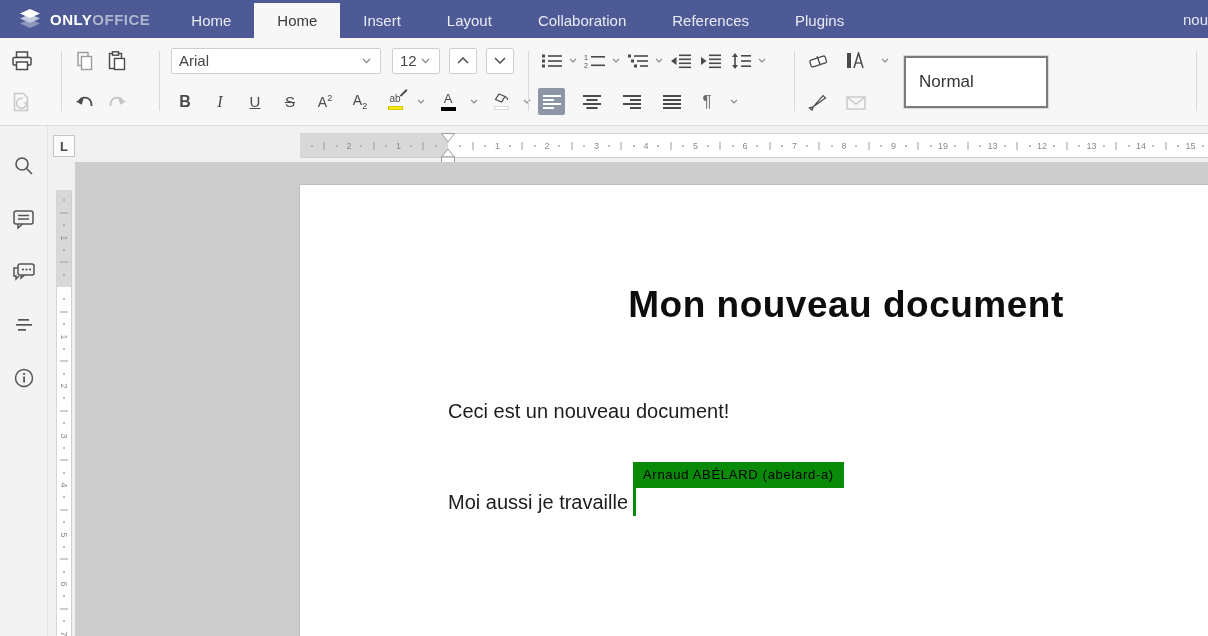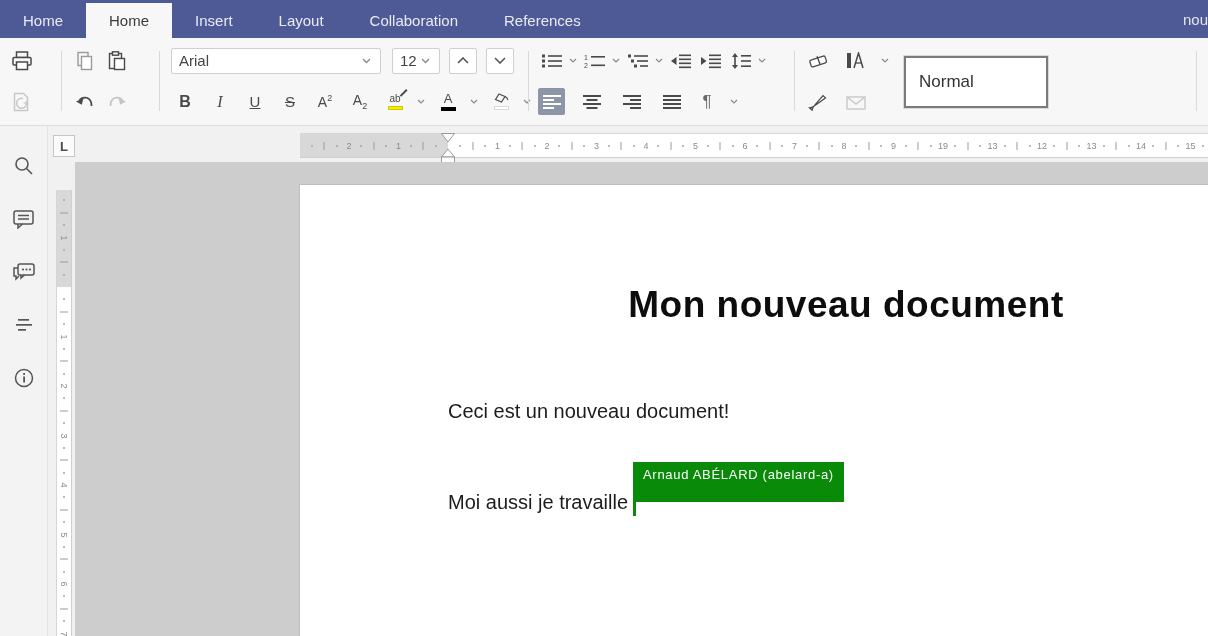--- a/index.html
+++ b/index.html
@@ -67,34 +67,43 @@
   .vruler .grayzone{position:absolute;left:0;top:0;width:100%;height:97px;background:#d8d8d8;}
   .vruler .rnum{left:50%;transform:translate(-50%,-50%) rotate(90deg);}
   .vruler .rhalf{left:50%;transform:translate(-50%,-50%);height:1px;width:8px;}
   .vruler .rdot{left:50%;transform:translate(-50%,-50%);}
   
   .docarea{position:absolute;left:75px;top:162px;width:1133px;height:474px;background:#cdcdcd;overflow:hidden;}
   .page{position:absolute;left:225px;top:23px;width:1092px;height:700px;background:#fff;box-shadow:0 0 0 1px #bdbdbd;}
   .doc-title{position:absolute;left:0;top:99px;width:100%;text-align:center;font-size:37px;font-weight:bold;color:#0d0d0d;letter-spacing:.5px;}
   .p1{position:absolute;left:148px;top:215px;font-size:20px;color:#1c1c1c;}
   .p2{position:absolute;left:148px;top:306px;font-size:20px;color:#1c1c1c;}
-  .co-label{position:absolute;left:333px;top:277px;color:#ffffff;font-size:13px;letter-spacing:.7px;padding:5px 10px 20px 10px;white-space:nowrap;}
+  .co-label{position:absolute;left:333px;top:277px;color:#000000;font-size:13px;letter-spacing:.7px;padding:5px 10px 6px 10px;white-space:nowrap;}
   .co-caret{position:absolute;left:333px;top:303px;width:3px;height:28px;}
 </style>
 </head>
 <body>
 
 <div class="header">
+  <div class="logo">
+    <svg width="24" height="22" viewBox="0 0 24 22">
+      <path d="M12 11 L22 15.5 12 20 2 15.5 Z" fill="#8d96bb"></path>
+      <path d="M12 6 L22 10.5 12 15 2 10.5 Z" fill="#c2c8dd"></path>
+      <path d="M12 1 L22 5.5 12 10 2 5.5 Z" fill="#ffffff"></path>
+    </svg>
+    <span class="brand"><span>ONLY</span><span class="lite">OFFICE</span></span>
+  </div>
   <div class="tabs">
     <div class="tab">Home</div>
     <div class="tab active">Home</div>
     <div class="tab">Insert</div>
     <div class="tab">Layout</div>
     <div class="tab">Collaboration</div>
     <div class="tab">References</div>
+    <div class="tab">Plugins</div>
   </div>
   <div class="doc-title-cut">nou</div>
 </div>
 
 <div class="toolbar">
 
   <div class="tg" style="left:8px">
     <div class="trow">
       <div class="tb">
         <svg width="22" height="20" viewBox="0 0 22 20">

